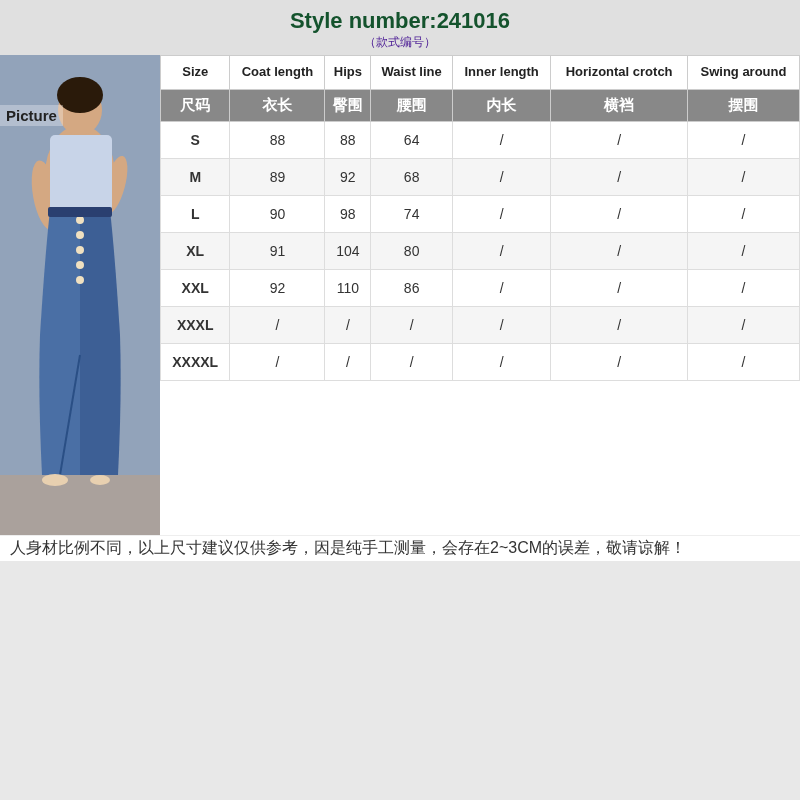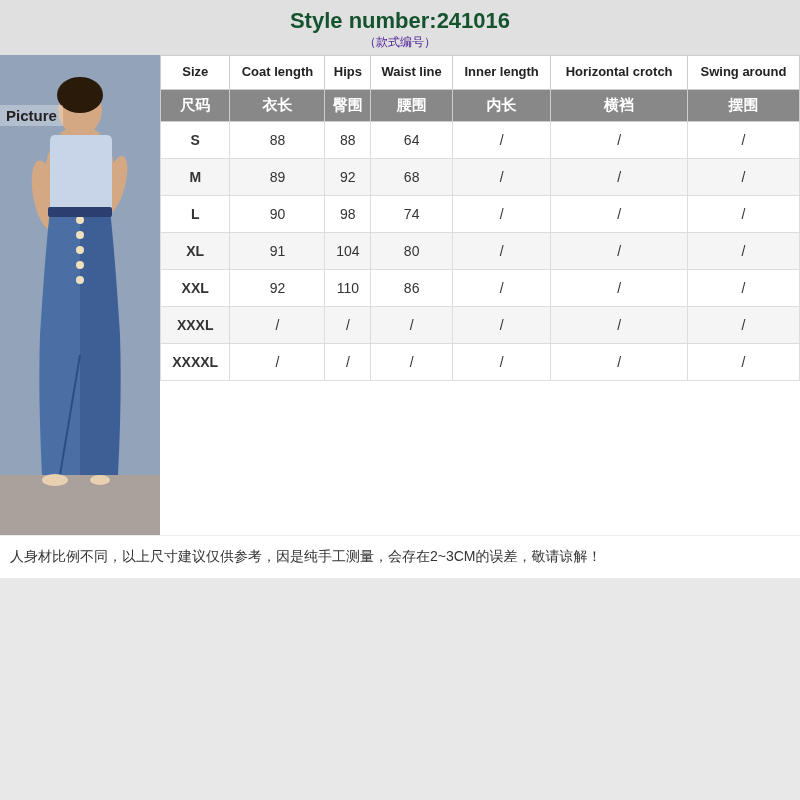--- a/index.html
+++ b/index.html
@@ -112,22 +112,22 @@
       padding: 10px 6px;
       text-align: center;
       color: #333;
       font-size: 14px;
     }
     table tbody td:first-child {
       font-weight: bold;
     }
     .footer-note {
       width: 100%;
-      padding: 12px 10px;
-      font-size: 14px;
+      padding: 2px 10px;
+      font-size: 16px;
       color: #333;
       background: #fff;
       border-top: 1px solid #eee;
     }
     .bottom-space {
       flex: 1;
       background: #e8e8e8;
       width: 100%;
     }
   </style>

